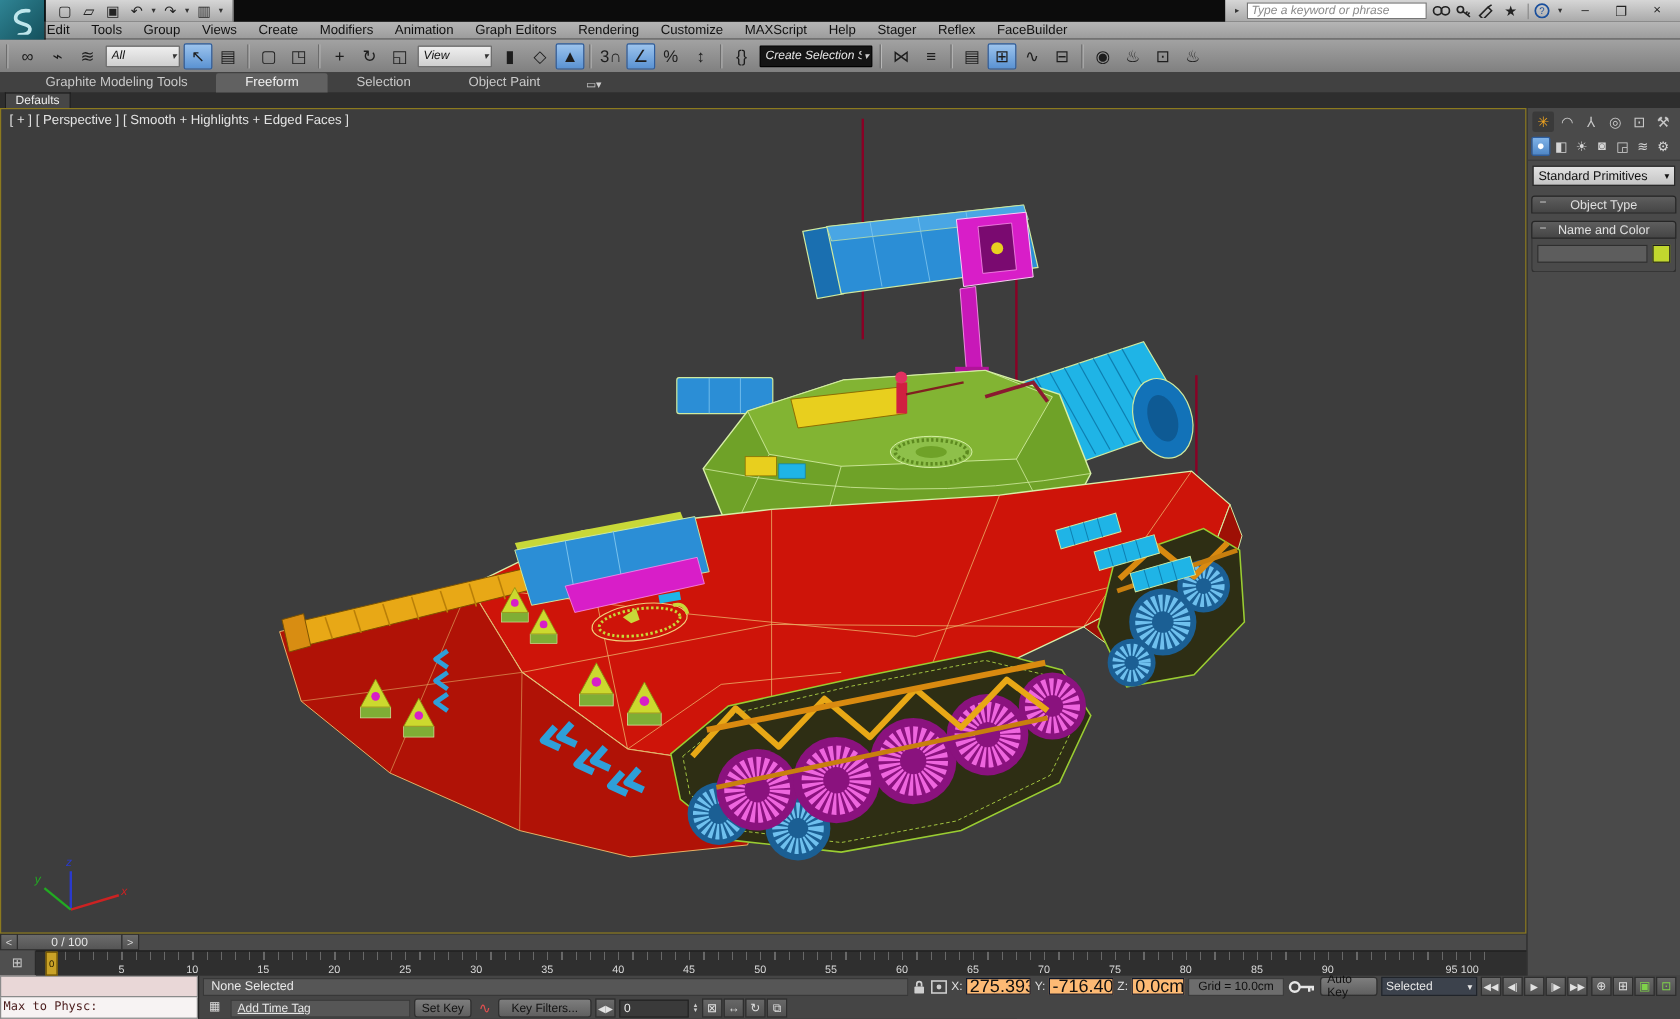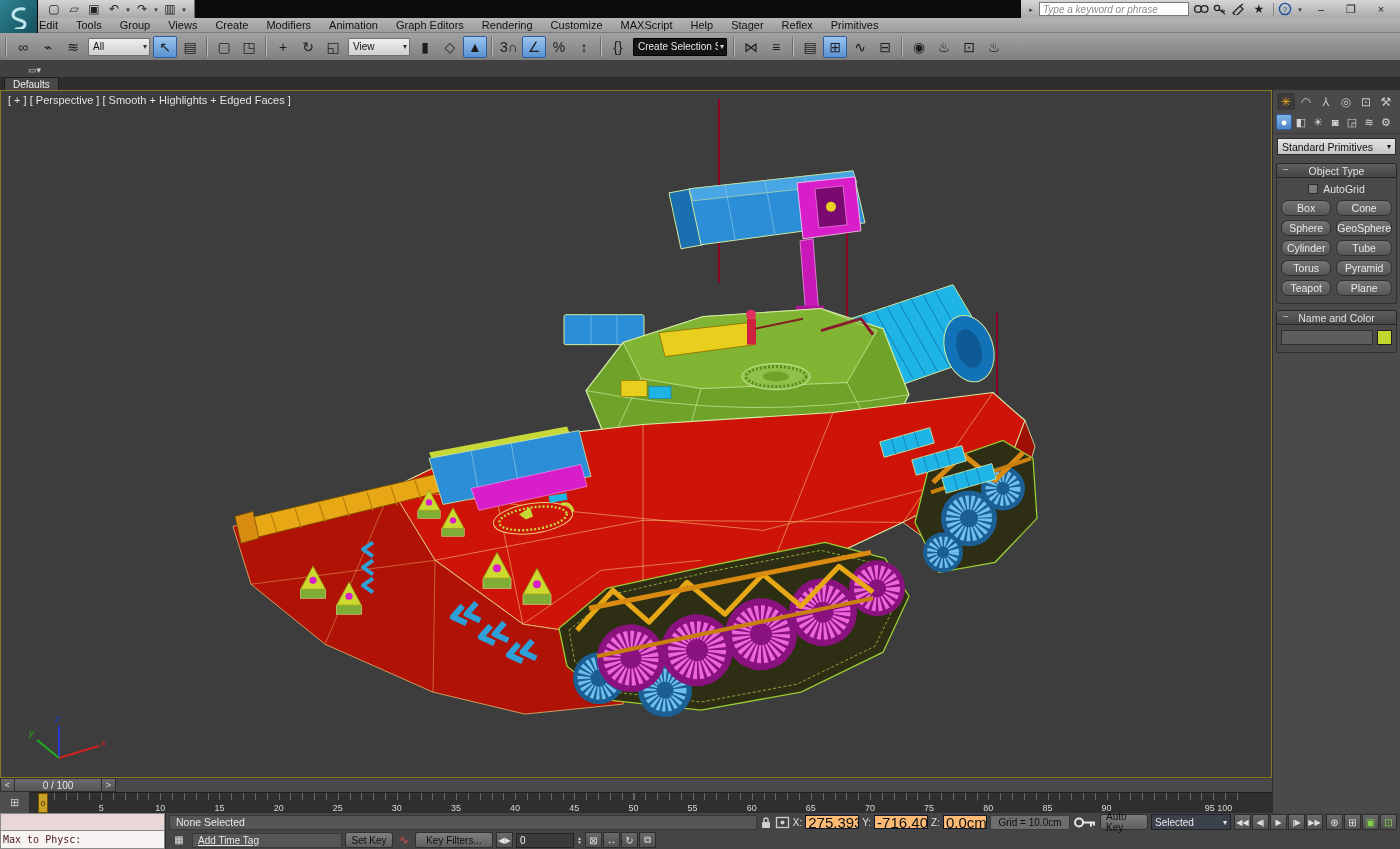--- a/index.html
+++ b/index.html
@@ -35,21 +35,21 @@
   .toolbar { height:27px; background:linear-gradient(#a2a2a2,#808080); display:flex;
              align-items:center; padding:0 2px; gap:1px; }
   .toolbar .tb-icon { min-width:24px; height:22px; font-size:14px; color:#1d1d1d;
                       border:1px solid transparent; }
   .toolbar .tb-icon.hl { background:linear-gradient(#9cc4ee,#5a92d2); border:1px solid #2d5d9e;
                          border-radius:2px; }
   .tb-sep { width:2px; height:20px; border-left:1px solid #6c6c6c; border-right:1px solid #b8b8b8;
             margin:0 3px; }
   .tb-select { height:18px; background:linear-gradient(#efefef,#cfcfcf); border:1px solid #6e6e6e;
                display:flex; align-items:center; font-size:10px; color:#111; padding:0 2px 0 4px;
-               margin:0 2px; border-radius:1px; overflow:hidden; white-space:nowrap; }
+               margin:0 2px; border-radius:1px; overflow:hidden; white-space:nowrap;font-style:italic; }
   .tb-select .tb-select-val { flex:1; overflow:hidden; }
   .tb-select .tb-select-arrow { font-size:8px; color:#333; margin-left:2px; }
   .tb-select.dark { background:#141414; color:#e8e8e8; border-color:#000; }
   .tb-select.dark .tb-select-val{ color:#e8e8e8; } .tb-select.dark .tb-select-arrow{ color:#ccc; }
 
   
   .ribbon { height:17px; background:#414141; display:flex; align-items:flex-end; padding-left:14px; }
   .ribbon-tab { padding:2px 24px; color:#c9c9c9; font-size:11px; }
   .ribbon-tab.active { background:#616161; color:#f2f2f2; border-radius:2px 2px 0 0; }
   .ribbon-extra { display:flex; align-items:center; color:#cfcfcf; gap:3px; margin-left:14px;
@@ -218,21 +218,21 @@
     <span class="menu-item">Create</span>
     <span class="menu-item">Modifiers</span>
     <span class="menu-item">Animation</span>
     <span class="menu-item">Graph Editors</span>
     <span class="menu-item">Rendering</span>
     <span class="menu-item">Customize</span>
     <span class="menu-item">MAXScript</span>
     <span class="menu-item">Help</span>
     <span class="menu-item">Stager</span>
     <span class="menu-item">Reflex</span>
-    <span class="menu-item">Primitives</span>
+    <span class="menu-item">FaceBuilder</span>
   </div>
 
 <div class="toolbar">
     <div class="tb-sep"></div>
     <div class="tb-icon">∞</div>
     <div class="tb-icon">⌁</div>
     <div class="tb-icon">≋</div>
     <div class="tb-select" style="width: 62px;">
       <span class="tb-select-val">All</span>
       <span class="tb-select-arrow">▾</span>
@@ -273,20 +273,26 @@
     <div class="tb-icon">∿</div>
     <div class="tb-icon">⊟</div>
     <div class="tb-sep"></div>
     <div class="tb-icon">◉</div>
     <div class="tb-icon">♨</div>
     <div class="tb-icon">⊡</div>
     <div class="tb-icon">♨</div>
   </div>
 
 <div class="ribbon">
+  <div style="display:flex">
+      <span class="ribbon-tab">Graphite Modeling Tools</span>
+      <span class="ribbon-tab active">Freeform</span>
+      <span class="ribbon-tab">Selection</span>
+      <span class="ribbon-tab">Object Paint</span>
+    </div>
   <span class="ribbon-extra">▭▾</span>
 </div>
 <div class="ribbon2">
   <span class="subtab">Defaults</span>
 </div>
 
 <div class="middle">
   <div class="left-col">
 
     <div class="viewport">
@@ -573,38 +579,20 @@
         <span class="sub-icon">⚙</span>
       </div>
     <div class="cp-dropdown">
       <span>Standard Primitives</span>
       <span style="font-size:8px">▾</span>
     </div>
     <div class="rollout">
       <div class="ro-head">
         <span class="ro-minus">−</span>
         <span>Object Type</span>
-      </div>
-      <div class="ro-body">
-        <div class="autogrid">
-          <span class="checkbox"></span>
-          <span>AutoGrid</span>
-        </div>
-        <div class="btn-grid">
-            <div class="cp-btn">Box</div>
-            <div class="cp-btn">Cone</div>
-            <div class="cp-btn">Sphere</div>
-            <div class="cp-btn">GeoSphere</div>
-            <div class="cp-btn">Cylinder</div>
-            <div class="cp-btn">Tube</div>
-            <div class="cp-btn">Torus</div>
-            <div class="cp-btn">Pyramid</div>
-            <div class="cp-btn">Teapot</div>
-            <div class="cp-btn">Plane</div>
-          </div>
       </div>
     </div>
     <div class="rollout">
       <div class="ro-head">
         <span class="ro-minus">−</span>
         <span>Name and Color</span>
       </div>
       <div class="ro-body">
         <div class="nc-row">
           <div class="name-field"></div>

